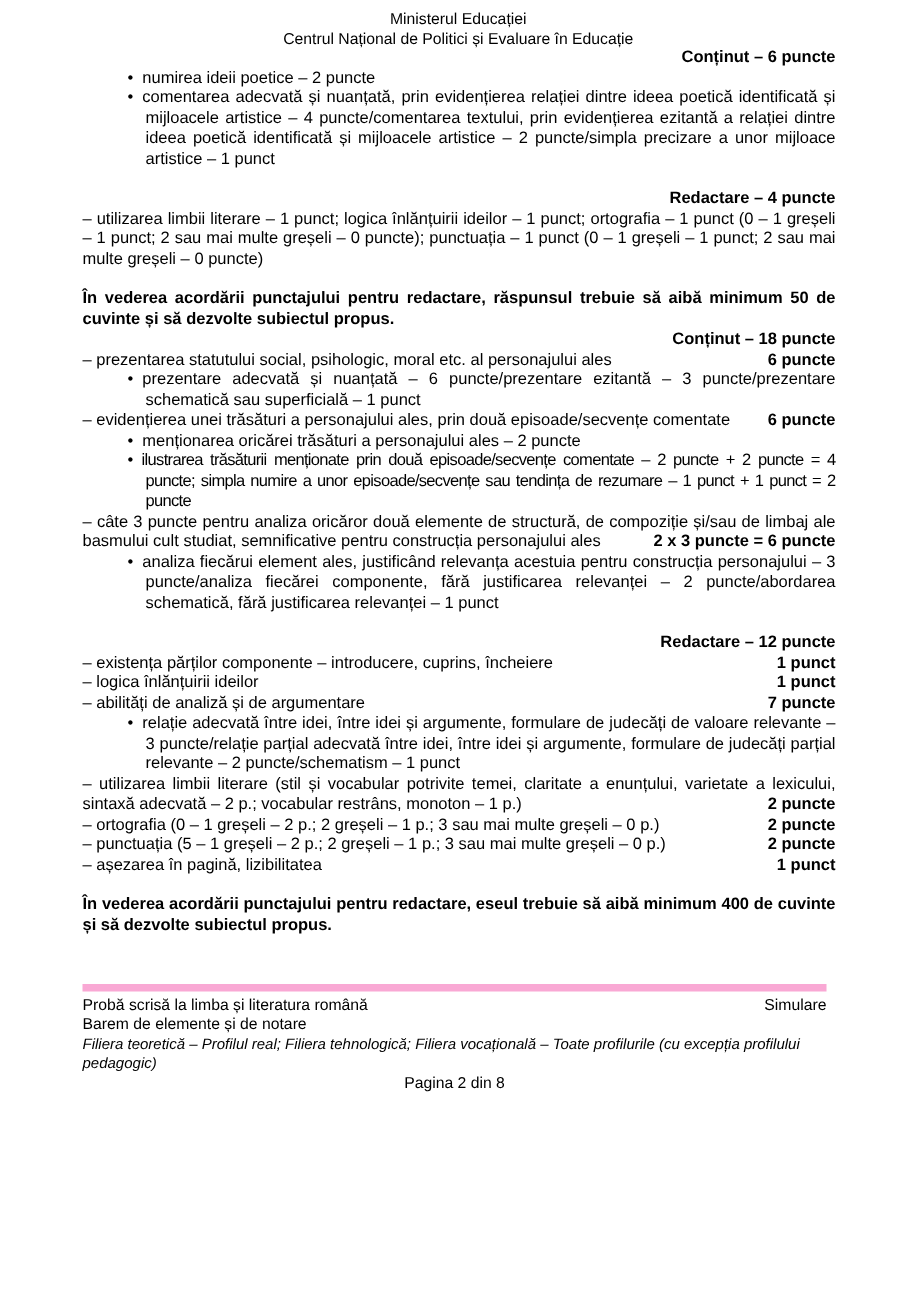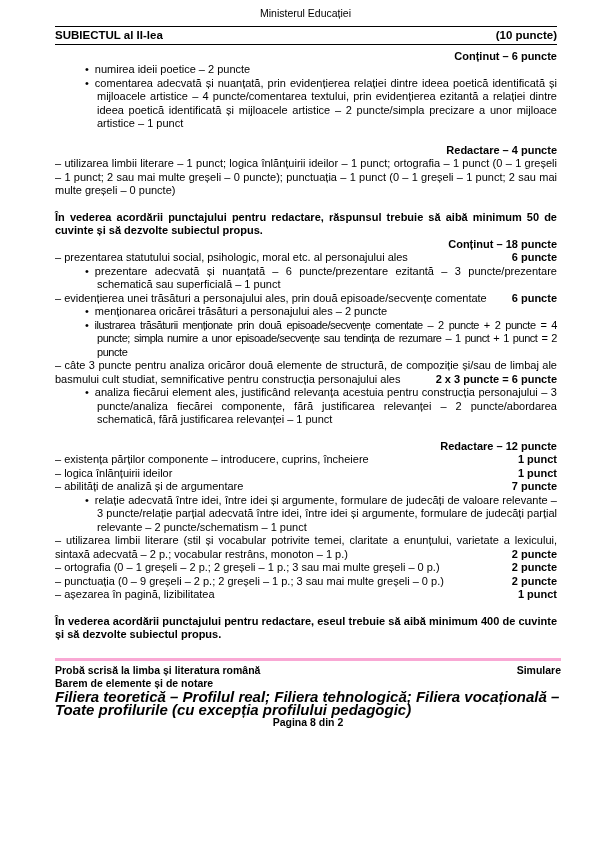--- a/index.html
+++ b/index.html
@@ -47,46 +47,42 @@
   .blk.condensed { letter-spacing:-0.45px; }
   .b-glyph { margin-right:6px; }
   .pts {
     float:right;
     font-weight:bold;
     margin-left:6px;
   }
   .spacer { height:13px; }
   .doc-footer {
     position:absolute;
-    left:55px; right:50px; bottom:5px;
-    border-top:3px solid #f9a8d4;
+    left:55px; right:60px; bottom:5px;
+    border-top:5px solid #f9a8d4;
     padding-top:3px;
     font-size:10.5px;
     line-height:13px;
-    font-weight:bold;
   }
   .f-row { display:flex; justify-content:space-between; }
-  .f-italic { font-style:italic; font-size:15px; line-height:13px; }
+  .f-italic { font-style:italic; font-size:10px; line-height:13px; }
   .f-page { text-align:center; }
 </style>
 </head>
 <body>
 
 <div class="page">
 
   <div class="doc-header">
     <div>Ministerul Educației</div>
+    <div>Centrul Național de Politici și Evaluare în Educație</div>
   </div>
 
   <div class="doc-content">
 
-  <div class="section-bar">
-        <span class="bar-title">SUBIECTUL al II-lea</span>
-        <span class="bar-points">(10 puncte)</span>
-      </div>
       <div class="blk heading"><span class="txt">Conținut – 6 puncte</span></div>
       <div class="blk bullet"><span class="b-glyph">•</span><span class="txt">numirea ideii poetice – 2 puncte</span></div>
       <div class="blk bullet"><span class="b-glyph">•</span><span class="txt">comentarea adecvată și nuanțată, prin evidențierea relației dintre ideea poetică identificată și mijloacele artistice – 4 puncte/comentarea textului, prin evidențierea ezitantă a relației dintre ideea poetică identificată și mijloacele artistice – 2 puncte/simpla precizare a unor mijloace artistice – 1 punct</span></div>
       <div class="spacer"></div>
       <div class="blk heading"><span class="txt">Redactare – 4 puncte</span></div>
       <div class="blk dash"><span class="txt">– utilizarea limbii literare – 1 punct; logica înlănțuirii ideilor – 1 punct; ortografia – 1 punct (0 – 1 greșeli – 1 punct; 2 sau mai multe greșeli – 0 puncte); punctuația – 1 punct (0 – 1 greșeli – 1 punct; 2 sau mai multe greșeli – 0 puncte)</span></div>
       <div class="spacer"></div>
       <div class="blk note"><span class="txt">În vederea acordării punctajului pentru redactare, răspunsul trebuie să aibă minimum 50 de cuvinte și să dezvolte subiectul propus.</span></div>
       <div class="blk heading"><span class="txt">Conținut – 18 puncte</span></div>
       <div class="blk dash"><span class="txt">– prezentarea statutului social, psihologic, moral etc. al personajului ales</span><span class="pts">6 puncte</span></div>
@@ -97,29 +93,29 @@
       <div class="blk dash"><span class="txt">– câte 3 puncte pentru analiza oricăror două elemente de structură, de compoziție și/sau de limbaj ale basmului cult studiat, semnificative pentru construcția personajului ales</span><span class="pts">2 x 3 puncte = 6 puncte</span></div>
       <div class="blk bullet"><span class="b-glyph">•</span><span class="txt">analiza fiecărui element ales, justificând relevanța acestuia pentru construcția personajului – 3 puncte/analiza fiecărei componente, fără justificarea relevanței – 2 puncte/abordarea schematică, fără justificarea relevanței – 1 punct</span></div>
       <div class="spacer"></div>
       <div class="blk heading"><span class="txt">Redactare – 12 puncte</span></div>
       <div class="blk dash"><span class="txt">– existența părților componente – introducere, cuprins, încheiere</span><span class="pts">1 punct</span></div>
       <div class="blk dash"><span class="txt">– logica înlănțuirii ideilor</span><span class="pts">1 punct</span></div>
       <div class="blk dash"><span class="txt">– abilități de analiză și de argumentare</span><span class="pts">7 puncte</span></div>
       <div class="blk bullet"><span class="b-glyph">•</span><span class="txt">relație adecvată între idei, între idei și argumente, formulare de judecăți de valoare relevante – 3 puncte/relație parțial adecvată între idei, între idei și argumente, formulare de judecăți parțial relevante – 2 puncte/schematism – 1 punct</span></div>
       <div class="blk dash"><span class="txt">– utilizarea limbii literare (stil și vocabular potrivite temei, claritate a enunțului, varietate a lexicului, sintaxă adecvată – 2 p.; vocabular restrâns, monoton – 1 p.)</span><span class="pts">2 puncte</span></div>
       <div class="blk dash"><span class="txt">– ortografia (0 – 1 greșeli – 2 p.; 2 greșeli – 1 p.; 3 sau mai multe greșeli – 0 p.)</span><span class="pts">2 puncte</span></div>
-      <div class="blk dash"><span class="txt">– punctuația (0 – 9 greșeli – 2 p.; 2 greșeli – 1 p.; 3 sau mai multe greșeli – 0 p.)</span><span class="pts">2 puncte</span></div>
+      <div class="blk dash"><span class="txt">– punctuația (5 – 1 greșeli – 2 p.; 2 greșeli – 1 p.; 3 sau mai multe greșeli – 0 p.)</span><span class="pts">2 puncte</span></div>
       <div class="blk dash"><span class="txt">– așezarea în pagină, lizibilitatea</span><span class="pts">1 punct</span></div>
       <div class="spacer"></div>
       <div class="blk note"><span class="txt">În vederea acordării punctajului pentru redactare, eseul trebuie să aibă minimum 400 de cuvinte și să dezvolte subiectul propus.</span></div>
     </div>
 
   <div class="doc-footer">
     <div class="f-row">
       <span>Probă scrisă la limba și literatura română</span>
       <span>Simulare</span>
     </div>
     <div>Barem de elemente și de notare</div>
     <div class="f-italic">Filiera teoretică – Profilul real; Filiera tehnologică; Filiera vocațională – Toate profilurile (cu excepția profilului pedagogic)</div>
-    <div class="f-page">Pagina 8 din 2</div>
+    <div class="f-page">Pagina 2 din 8</div>
   </div>
 
 </div>
 
 </body></html>

